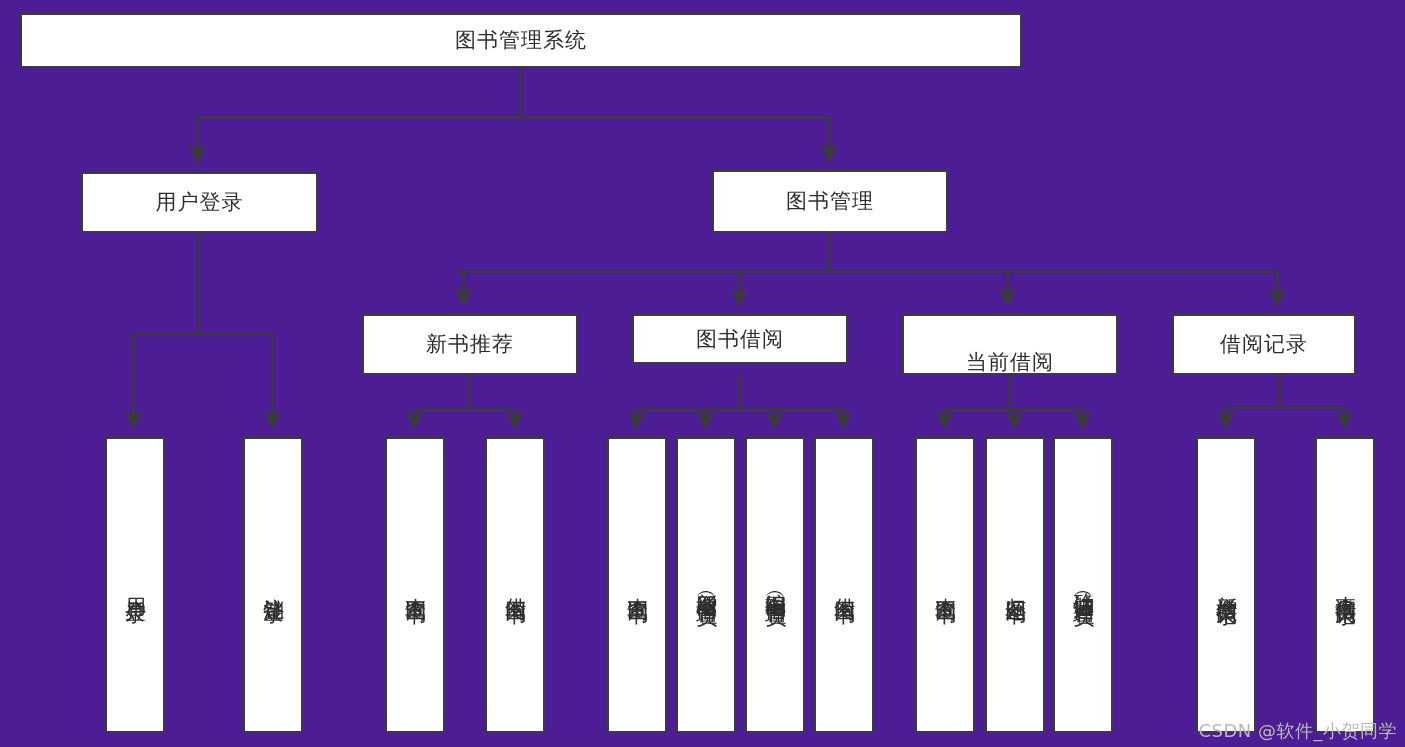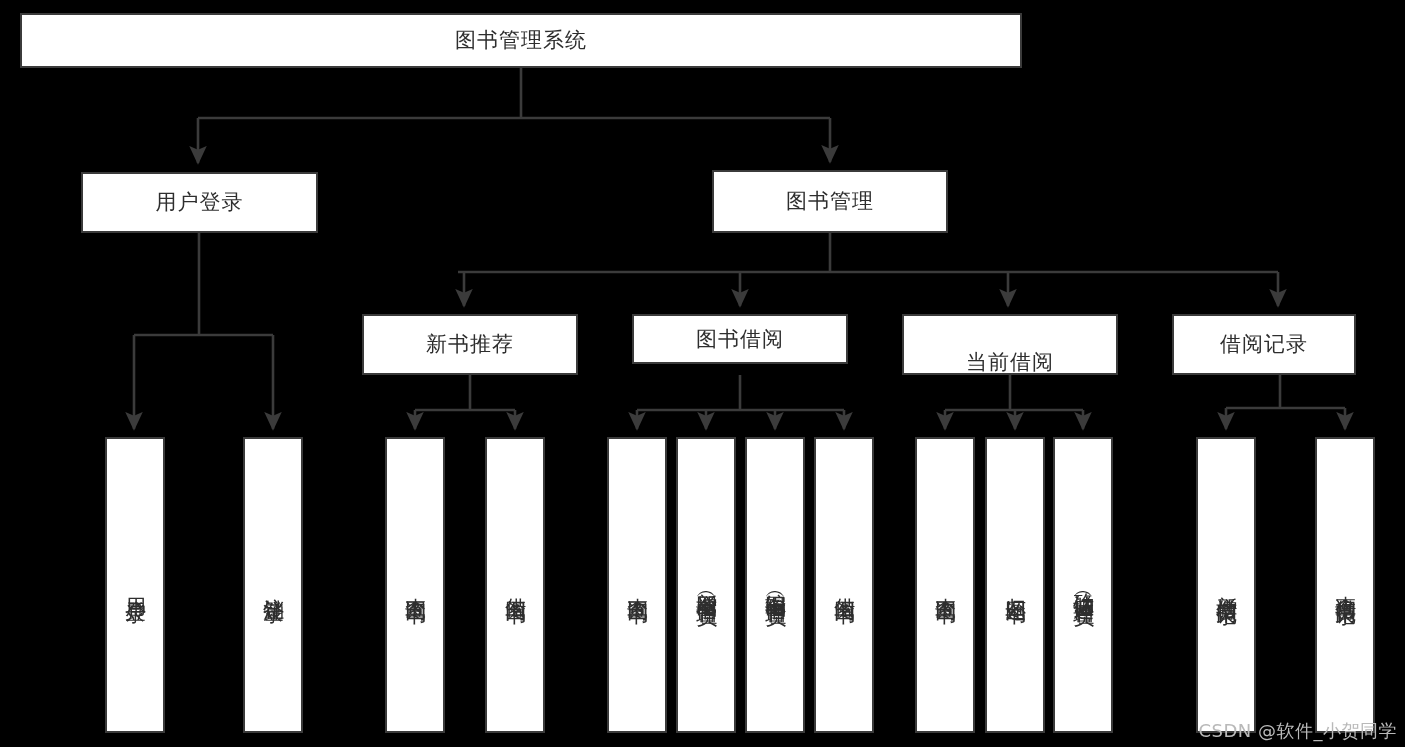--- a/index.html
+++ b/index.html
@@ -5,21 +5,21 @@
 <style>
   html,body{margin:0;padding:0;background:#ffffff;}
   body{
     font-family:"DejaVu Sans","Liberation Sans",sans-serif;
     color:#2b2b2b;
   }
   #canvas{
     position:relative;
     width:1405px;
     height:747px;
-    background:#000000;
+    background:#4c1d95;
     overflow:hidden;
   }
   #diagram-svg{
     position:absolute;
     left:0; top:0;
     width:1405px;
     height:747px;
   }
   
   .node{

